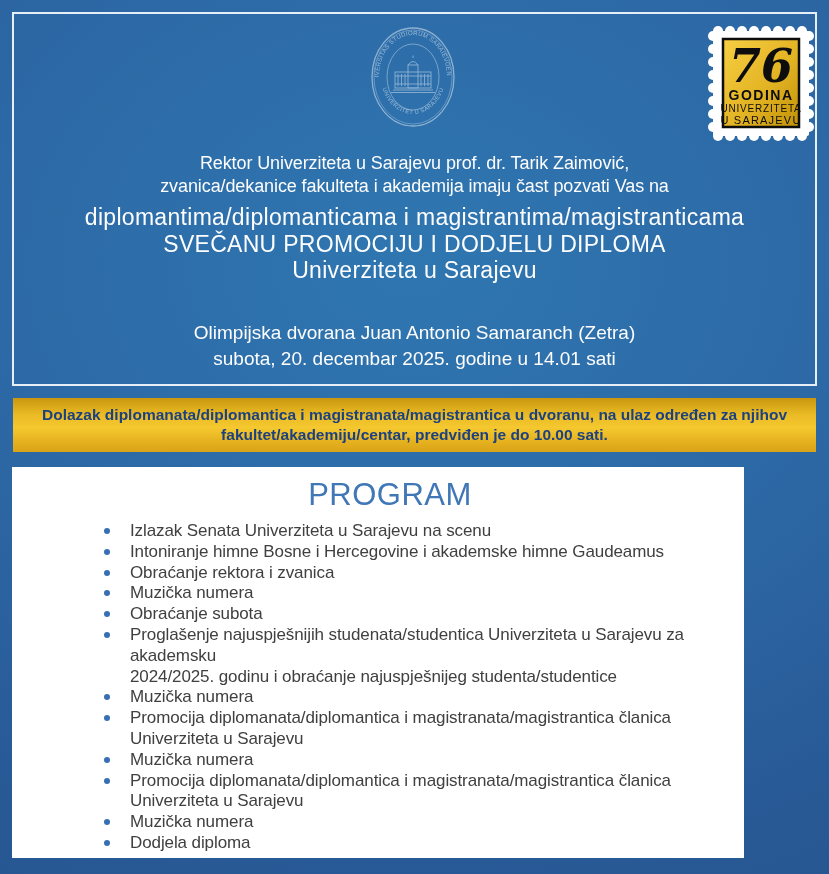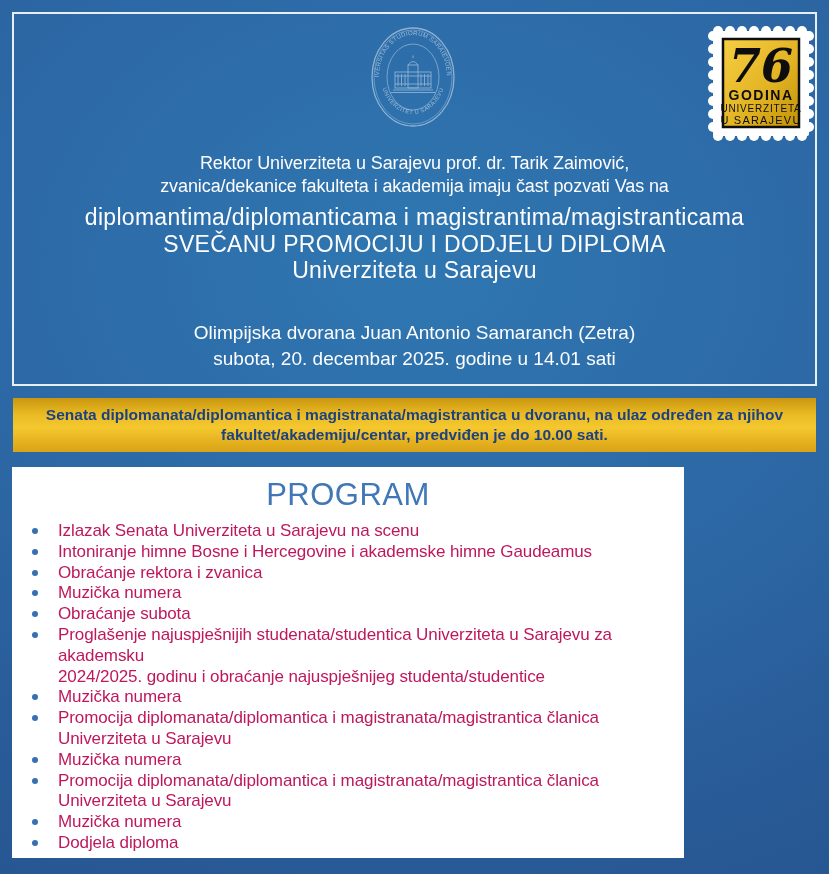--- a/index.html
+++ b/index.html
@@ -21,31 +21,31 @@
   
   .banner{
     left:13px;top:398px;width:803px;height:54px;box-sizing:border-box;
     background:linear-gradient(180deg,#c9960f 0%,#eaba24 30%,#f5c82f 55%,#e3ae1d 85%,#d8a317 100%);
     display:flex;flex-direction:column;justify-content:center;align-items:center;
     color:#1c4181;font-weight:bold;font-size:15.5px;line-height:20.5px;text-align:center;
   }
   .banner div{white-space:nowrap;}
   
   .panel{
-    left:12px;top:467px;width:672px;height:391px;background:#ffffff;box-sizing:border-box;
+    left:12px;top:467px;width:732px;height:391px;background:#ffffff;box-sizing:border-box;padding-left:24px;
   }
   .program-title{
     margin:0;padding-top:10px;text-align:center;font-weight:normal;
     font-size:31px;letter-spacing:0.5px;color:#4077b7;
   }
   ul.program-list{
     margin:8px 0 0;padding:0 36px 0 46px;list-style:none;
   }
   ul.program-list li{
-    position:relative;color:#be185d;font-size:17px;line-height:20.8px;letter-spacing:-0.1px;
+    position:relative;color:#404040;font-size:17px;line-height:20.8px;letter-spacing:-0.1px;margin-left:48px;
   }
   ul.program-list li::before{
     content:"";position:absolute;left:-26px;top:7px;width:6px;height:6px;border-radius:50%;background:#386fb4;
   }
   ul.program-list li span{display:block;}
   svg text{font-family:"Liberation Sans", sans-serif;}
   .stamp-num{font-family:"DejaVu Serif", serif;font-style:italic;font-weight:bold;}
 </style>
 </head>
 <body>
@@ -150,21 +150,21 @@
   <div>SVEČANU PROMOCIJU I DODJELU DIPLOMA</div>
   <div>Univerziteta u Sarajevu</div>
 </div>
 
 <div class="abs centered-text venue">
   <div>Olimpijska dvorana Juan Antonio Samaranch (Zetra)</div>
   <div>subota, 20. decembar 2025. godine u 14.01 sati</div>
 </div>
 
 <div class="abs banner">
-  <div>Senata diplomanata/diplomantica i magistranata/magistrantica u dvoranu, na ulaz određen za njihov</div>
+  <div>Dolazak diplomanata/diplomantica i magistranata/magistrantica u dvoranu, na ulaz određen za njihov</div>
   <div>fakultet/akademiju/centar, predviđen je do 10.00 sati.</div>
 </div>
 
 <div class="abs panel">
   <h1 class="program-title">PROGRAM</h1>
   <ul class="program-list">
     <li>
         <span>Izlazak Senata Univerziteta u Sarajevu na scenu</span>
       </li>
     <li>

